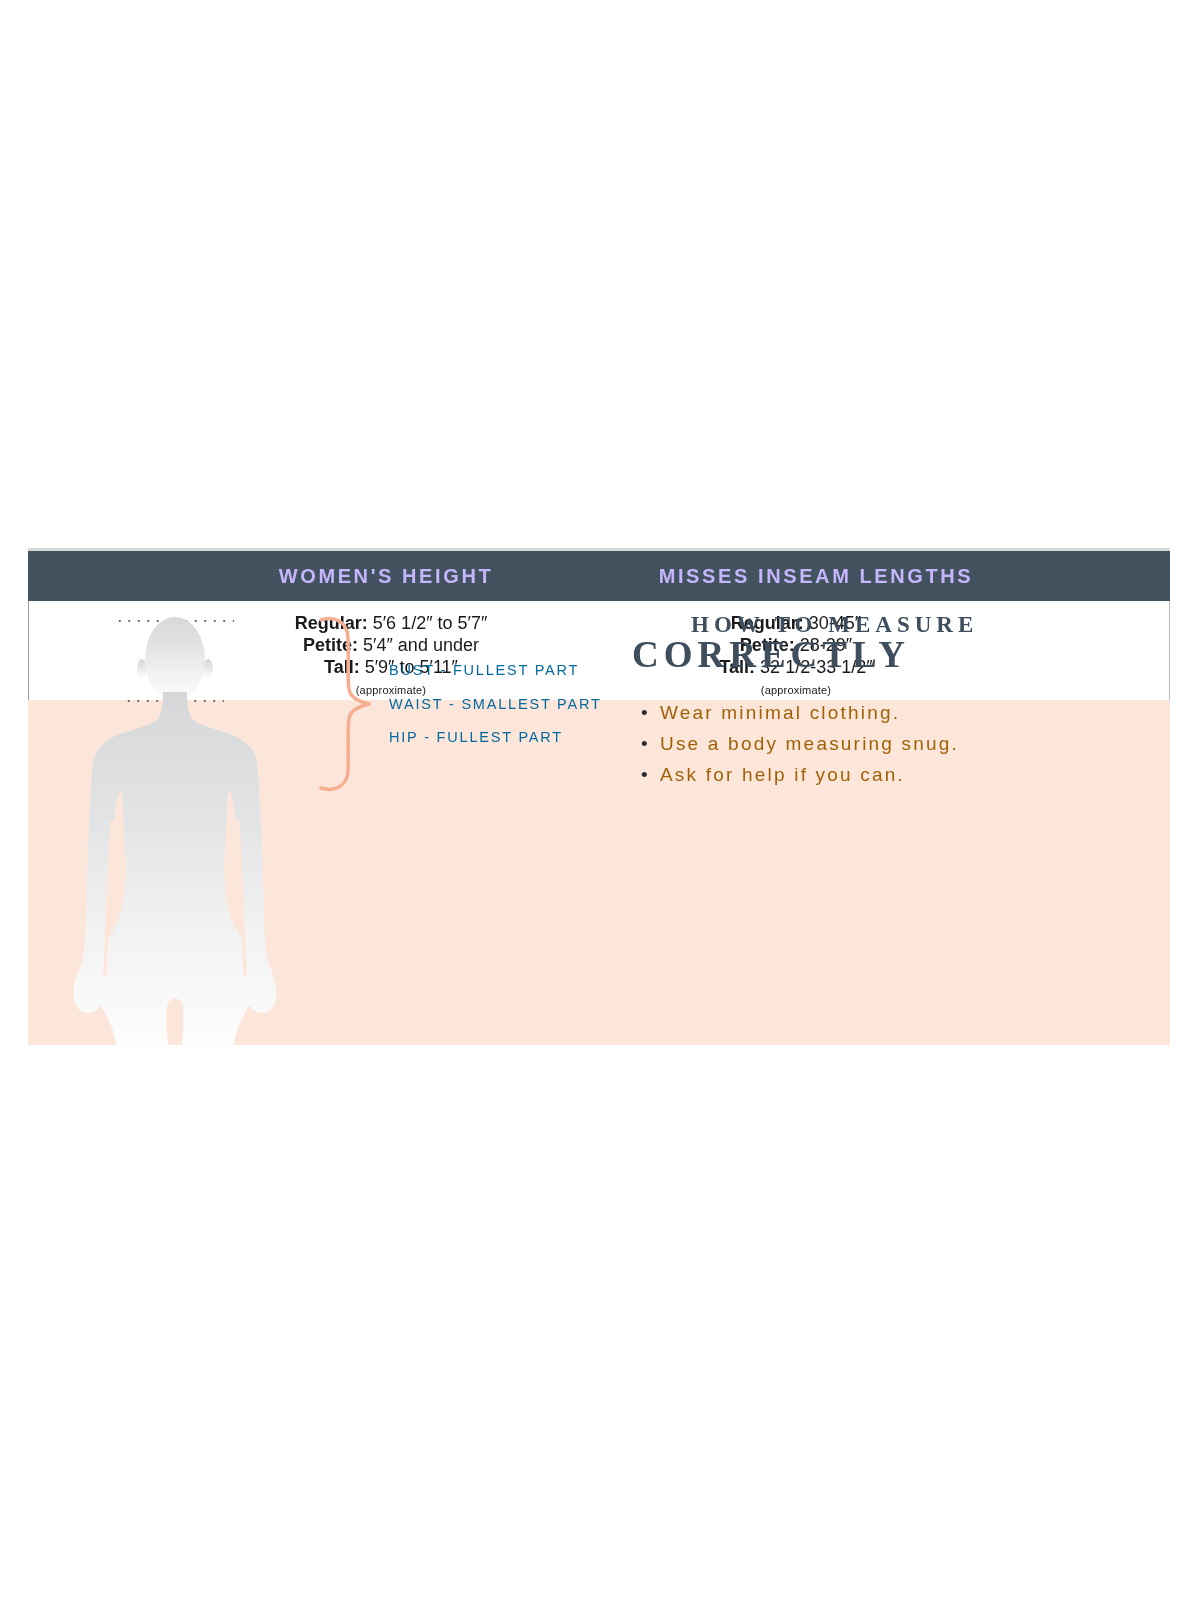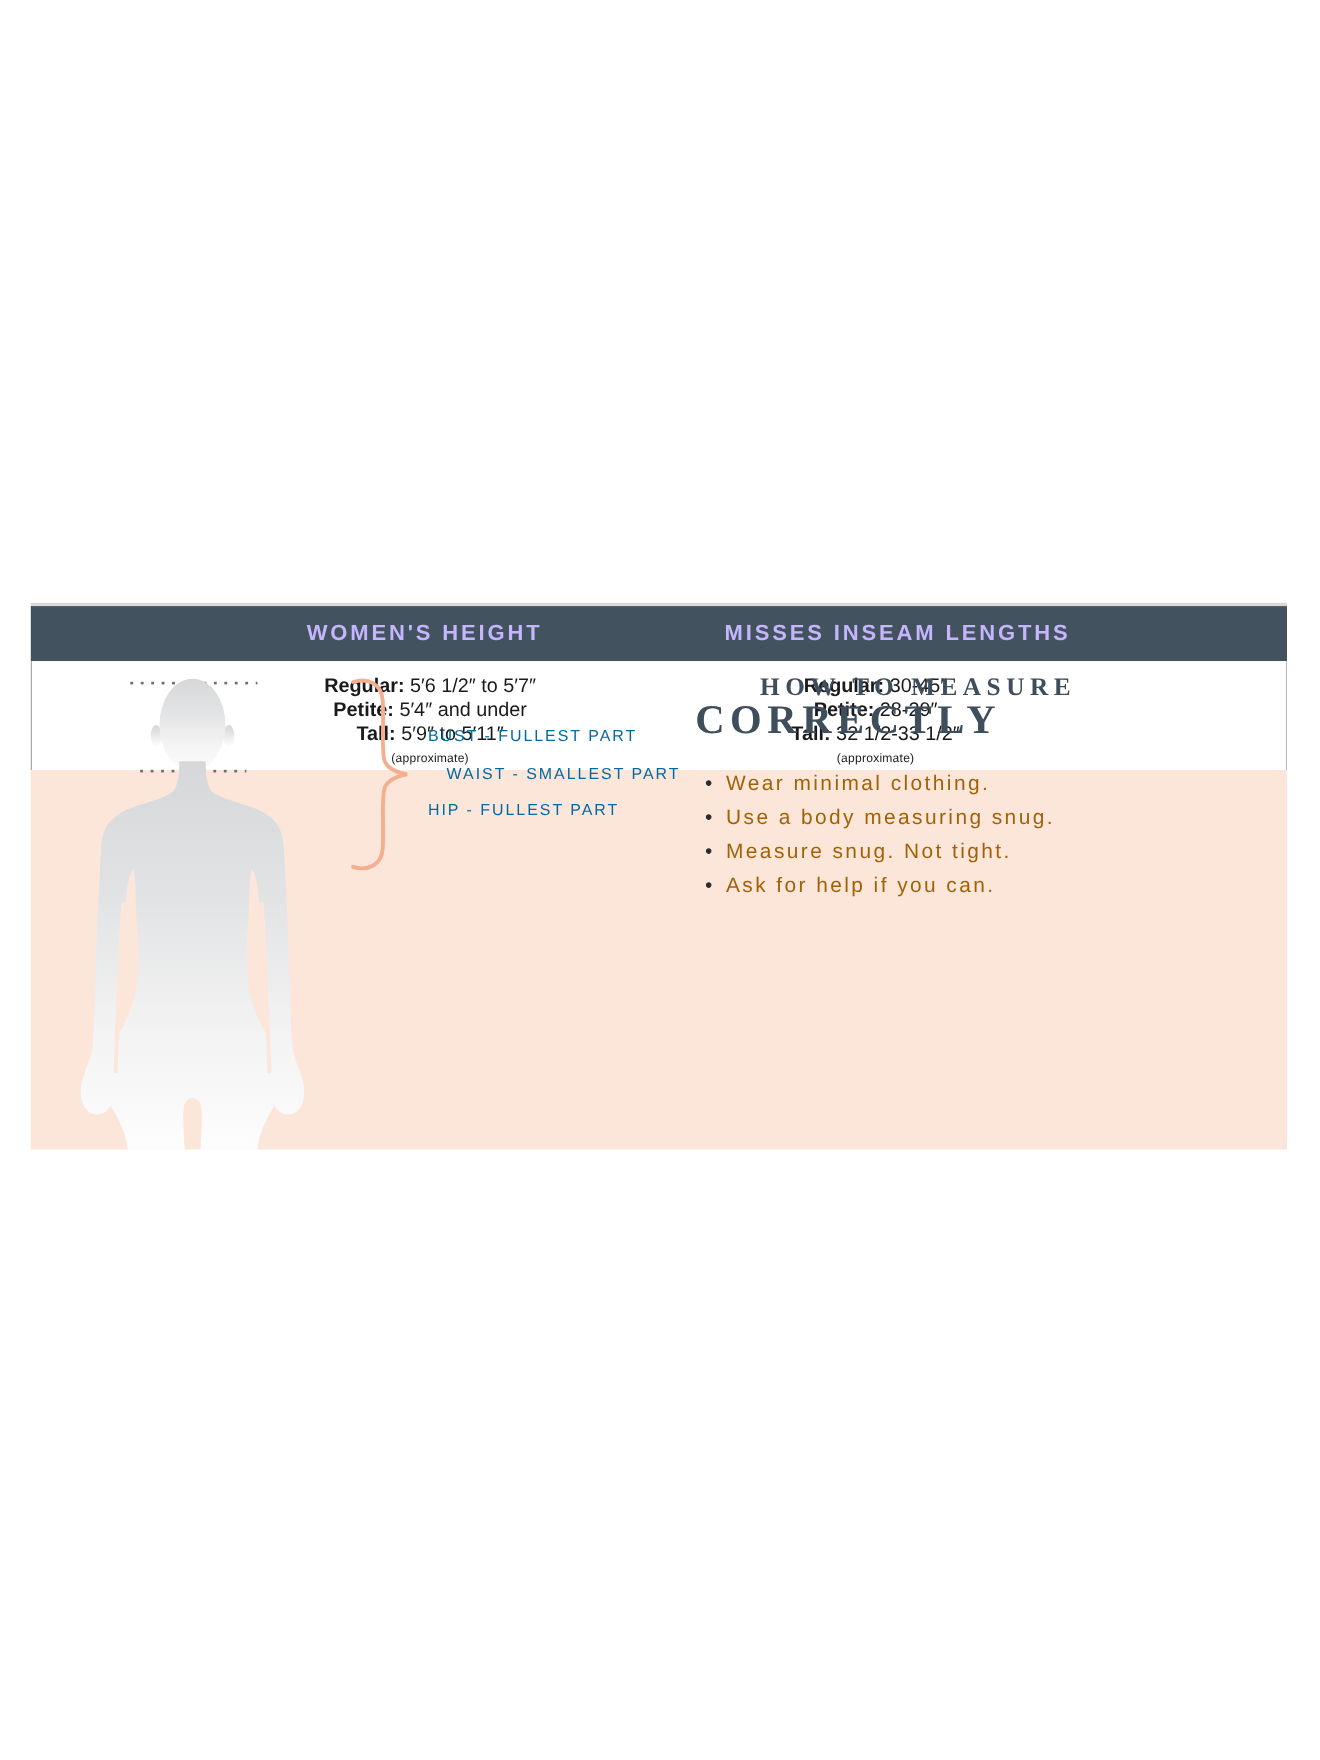--- a/index.html
+++ b/index.html
@@ -48,21 +48,21 @@
   .dots.waist { left:96px;  top:313px; width:100px; }
   .dots.hip   { left:74px;  top:398px; width:146px; }
 
   .brace-svg { position:absolute; left:288px; top:227px; width:64px; height:184px; }
 
   .m-label {
     position:absolute; left:361px; font-size:14.5px; font-weight:normal;
     letter-spacing:1.8px; color:#0369a1; white-space:nowrap;
   }
   .m-label.bust  { top:276px; }
-  .m-label.waist { top:310px;margin-left:17px; }
+  .m-label.waist { top:310px; }
   .m-label.hip   { top:343px; }
 
   .how1 {
     position:absolute; left:618px; top:226px;
     font-family:"Liberation Serif", serif; font-weight:bold;
     font-size:23px; letter-spacing:5px; color:#3e4e5c; white-space:nowrap;
   }
   .how2 {
     position:absolute; left:604px; top:247px;
     font-family:"Liberation Serif", serif; font-weight:bold;
@@ -122,21 +122,20 @@
         <path d="M 5,7 C 18,3 31,8 32,24 C 33,50 31,62 33,76 C 34,85 44,89 54,91
                  C 44,93 34,97 33,106 C 31,120 33,132 32,158 C 31,174 18,179 5,175" fill="none" stroke="#f5ae90" stroke-width="3.5" stroke-linecap="round"></path>
       </svg>
 
       <div class="how1" style="top:-88px;margin-left:45px;">HOW TO MEASURE</div>
       <div class="how2" style="top:-67px;">CORRECTLY</div>
 
       <div class="tips" style="top:-3px;">
         <div class="tip">Wear minimal clothing.</div>
         <div class="tip">Use a body measuring snug.</div>
-        <div class="tip">Measure snug. Not tight.</div>
         <div class="tip">Ask for help if you can.</div>
       </div>
     </div>
 
     <svg class="figure-svg" viewBox="0 0 224 434" xmlns="http://www.w3.org/2000/svg">
       <defs>
         <linearGradient id="bodyGrad" x1="0" y1="0" x2="0" y2="1">
           <stop offset="0" stop-color="#d6d7d8"></stop>
           <stop offset="0.35" stop-color="#e2e3e4"></stop>
           <stop offset="0.7" stop-color="#f3f3f4"></stop>

